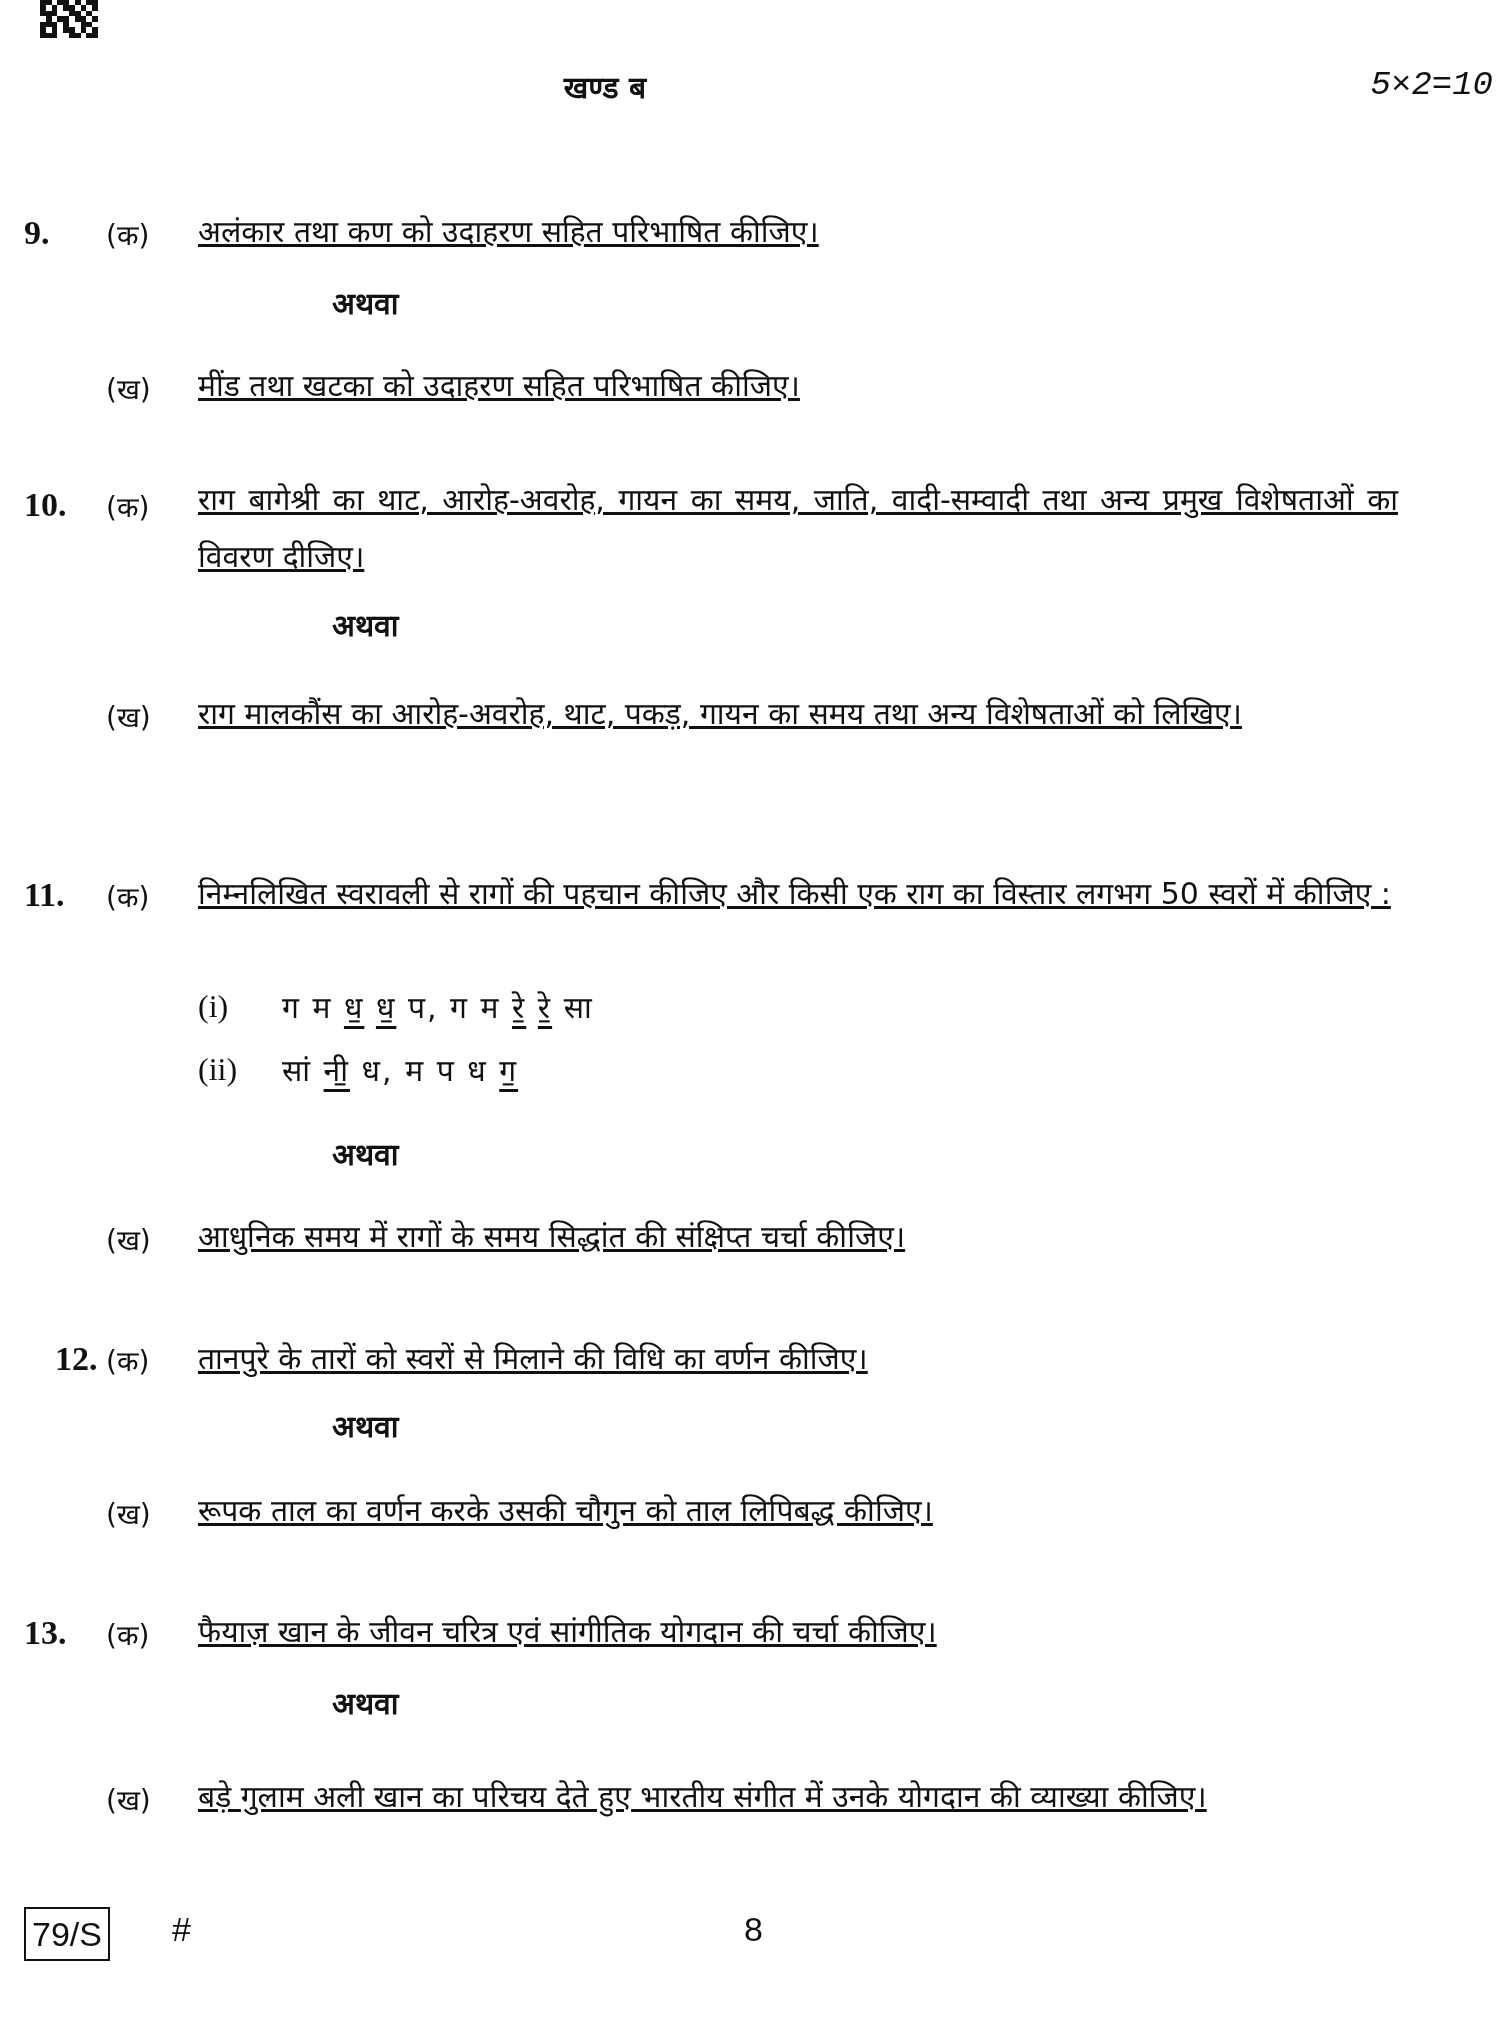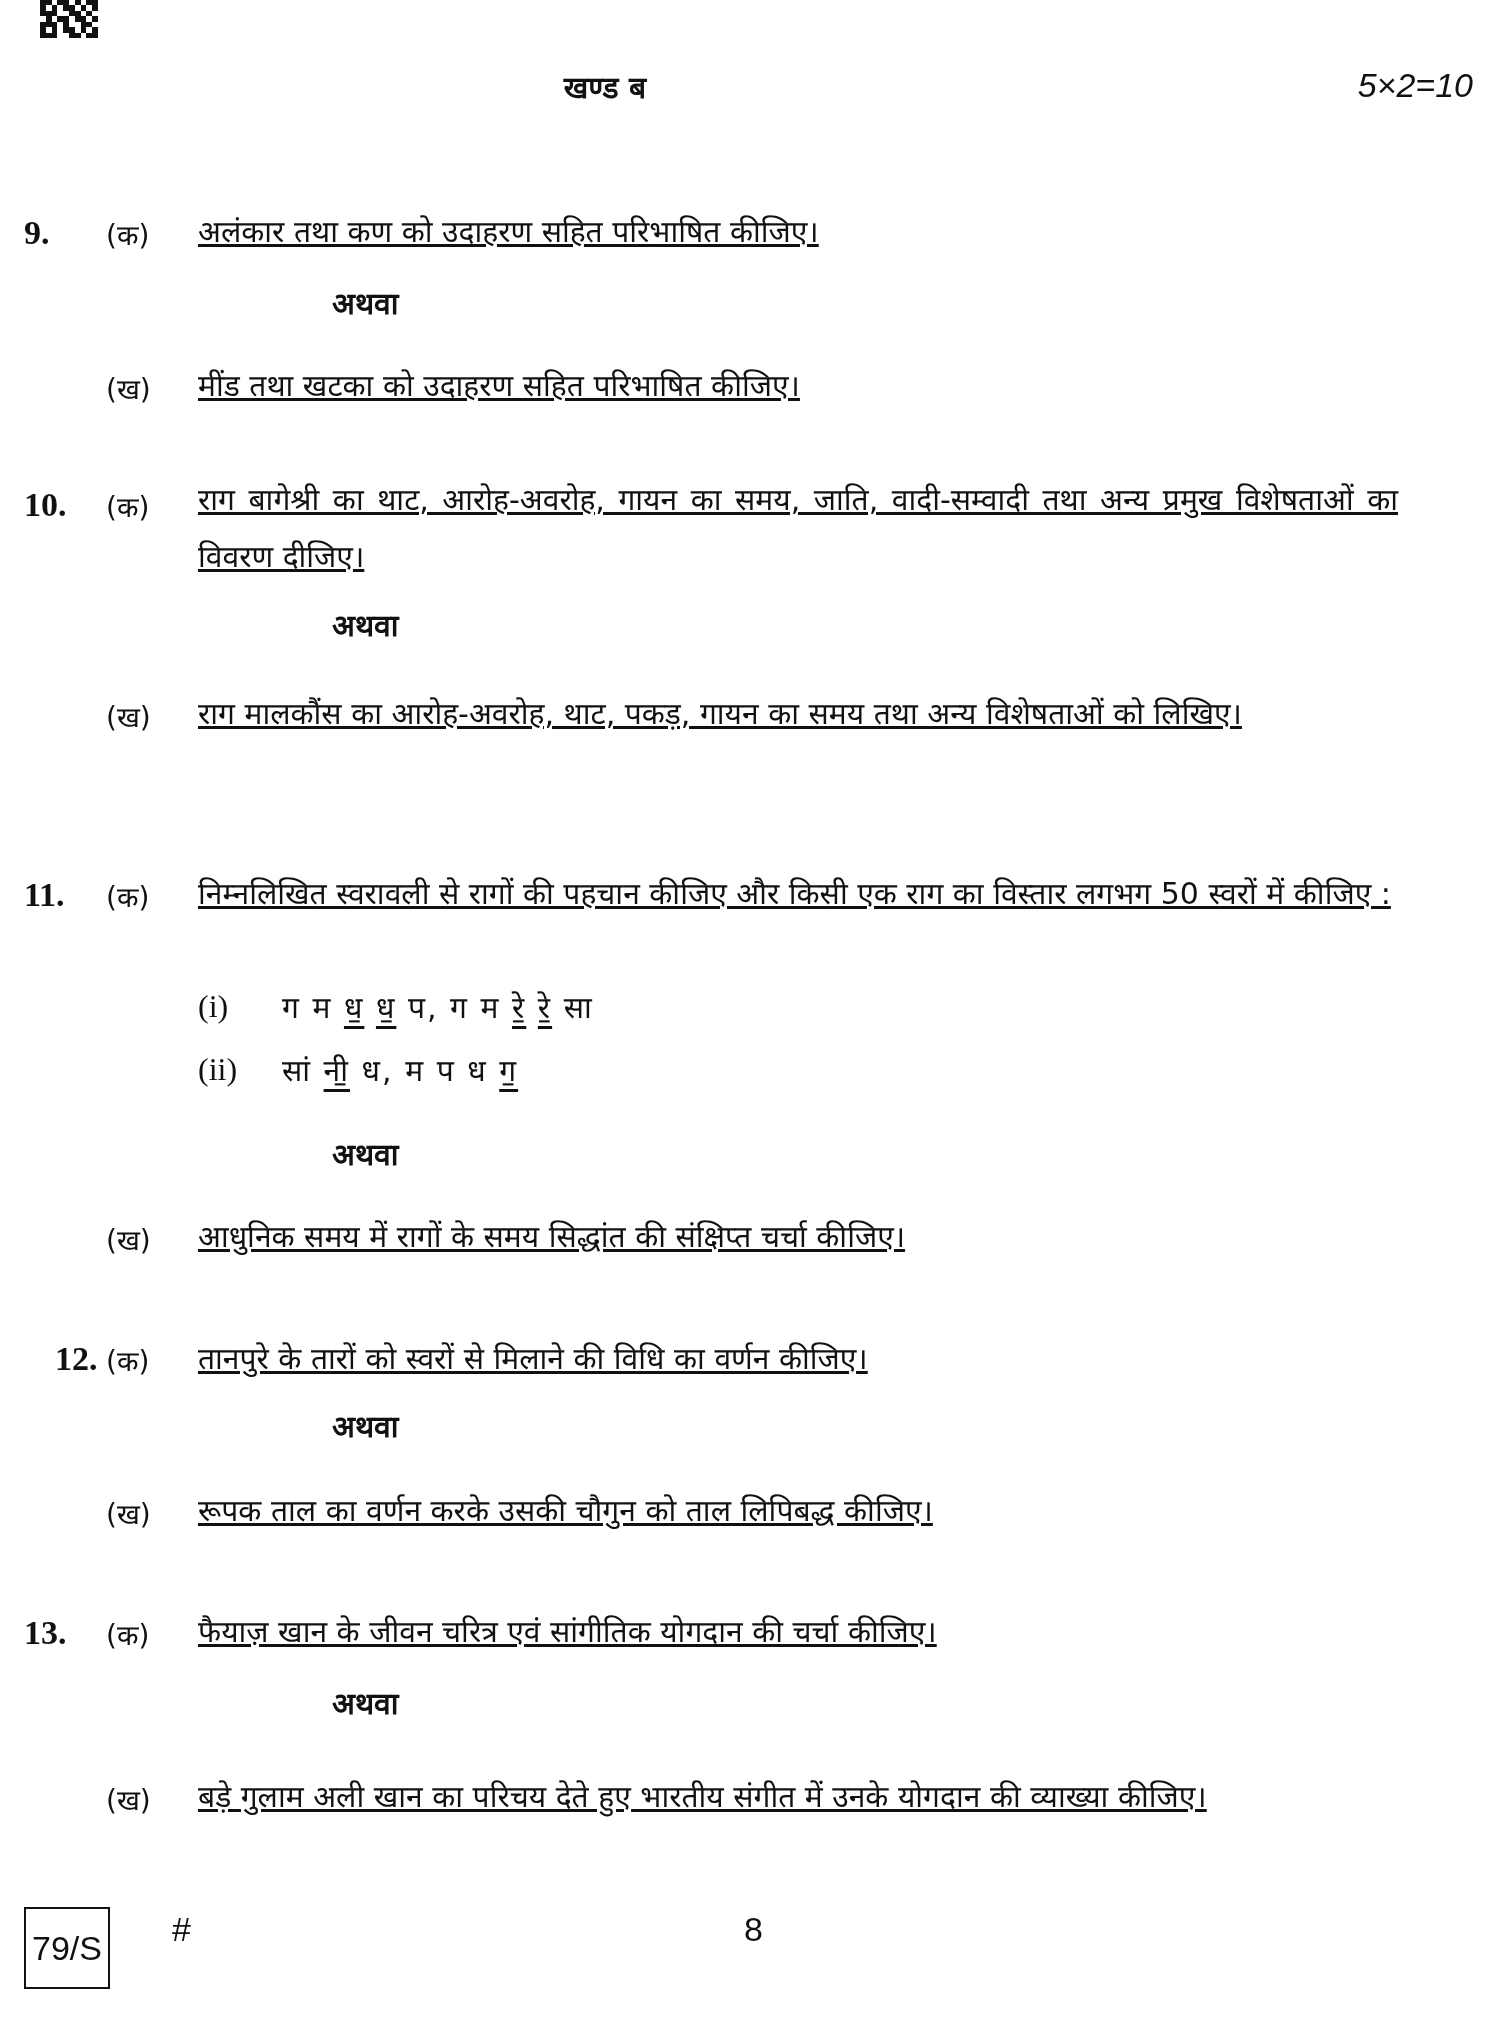--- a/index.html
+++ b/index.html
@@ -35,23 +35,23 @@
       width: 1210px;
       top: 66px;
       text-align: center;
       font-family: "DejaVu Sans", sans-serif;
       font-weight: bold;
       font-size: 30px;
       letter-spacing: 0px;
     }
     .marks {
       position: absolute;
-      right: 32px;
+      right: 12px;
       top: 66px;
-      font-family: Liberation Sans, sans-serif;
+      font-family: Liberation Mono, monospace;
       font-style: italic;
       font-size: 34px;
     }
 
     .q-num {
       position: absolute;
       left: 24px;
       font-family: "Liberation Serif", serif;
       font-weight: bold;
       font-size: 34px;
@@ -97,21 +97,21 @@
       text-decoration: underline;
       text-decoration-thickness: 3px;
       text-underline-offset: 8px;
     }
 
     .footer-code {
       position: absolute;
       left: 24px;
       top: 1907px;
       border: 2px solid #111;
-      padding: 20px 6px;
+      padding: 6px 6px;
       font-family: "Liberation Sans", sans-serif;
       font-size: 34px;
       line-height: 38px;
     }
     .footer-hash {
       position: absolute;
       left: 172px;
       top: 1910px;
       font-family: "Liberation Sans", sans-serif;
       font-size: 34px;

